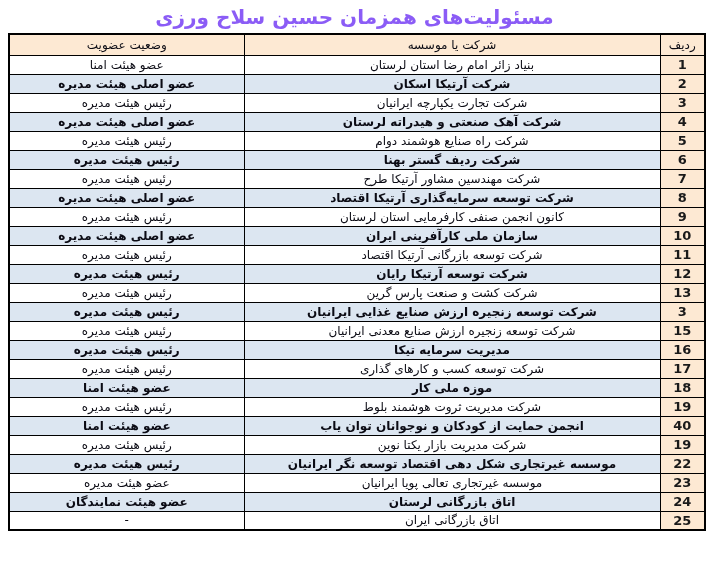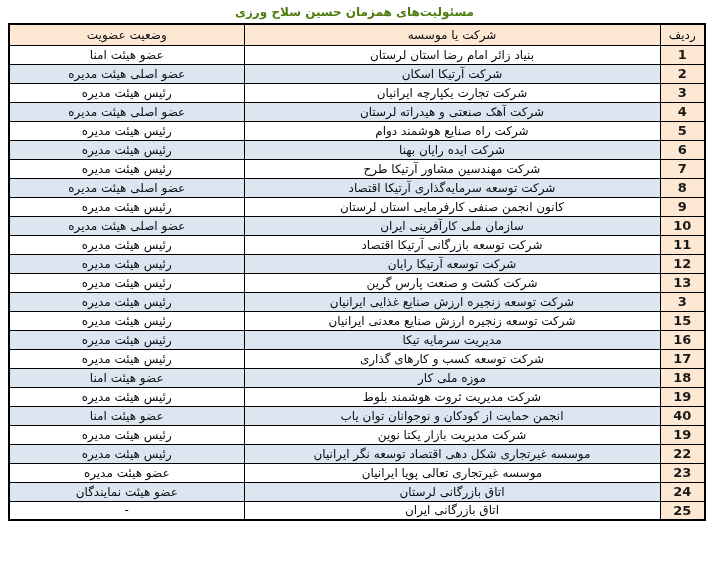--- a/index.html
+++ b/index.html
@@ -11,22 +11,22 @@
     overflow: hidden;
   }
   .page {
     width: 709px;
     height: 571px;
     direction: rtl;
   }
   .title {
     text-align: center;
     font-weight: bold;
-    font-size: 12px;
-    color: #4d7c0f;
+    font-size: 20px;
+    color: #8b5cf6;
     padding-top: 5px;
     padding-bottom: 4px;
     letter-spacing: 0;
   }
   table.responsibilities {
     border-collapse: collapse;
     table-layout: fixed;
     width: 696px;
     margin-right: 3px;
     margin-left: 10px;
@@ -54,20 +54,21 @@
   col.col-status { width: 235px; }
   td.index-cell {
     background: #fde9d3;
     font-weight: bold;
     font-size: 13px;
     color: #1a1a1a;
   }
   tr.alt td.org-cell,
   tr.alt td.status-cell {
     background: #dce6f1;
+    font-weight: bold;
   }
   tr:not(.alt) td.org-cell,
   tr:not(.alt) td.status-cell {
     background: #ffffff;
   }
 </style>
 </head>
 <body>
 
 <div class="page">
@@ -107,21 +108,21 @@
           <td class="org-cell">شرکت آهک صنعتی و هیدراته لرستان</td>
           <td class="status-cell">عضو اصلی هیئت مدیره</td>
         </tr>
         <tr>
           <td class="index-cell">5</td>
           <td class="org-cell">شرکت راه صنایع هوشمند دوام</td>
           <td class="status-cell">رئیس هیئت مدیره</td>
         </tr>
         <tr class="alt">
           <td class="index-cell">6</td>
-          <td class="org-cell">شرکت ایده رایان بهنا</td>
+          <td class="org-cell">شرکت ردیف گستر بهنا</td>
           <td class="status-cell">رئیس هیئت مدیره</td>
         </tr>
         <tr>
           <td class="index-cell">7</td>
           <td class="org-cell">شرکت مهندسین مشاور آرتیکا طرح</td>
           <td class="status-cell">رئیس هیئت مدیره</td>
         </tr>
         <tr class="alt">
           <td class="index-cell">8</td>
           <td class="org-cell">شرکت توسعه سرمایه‌گذاری آرتیکا اقتصاد</td>

